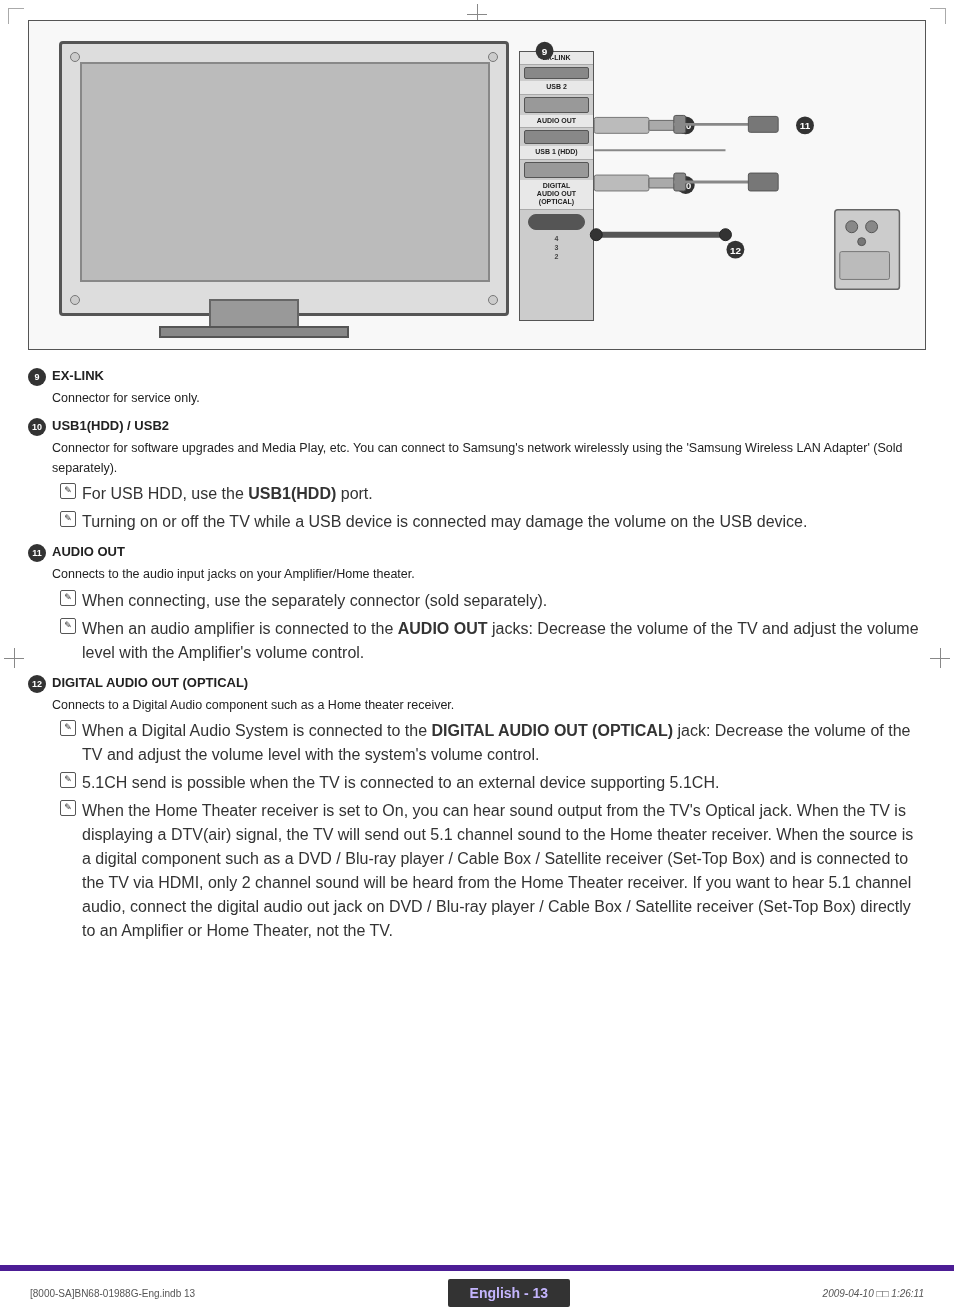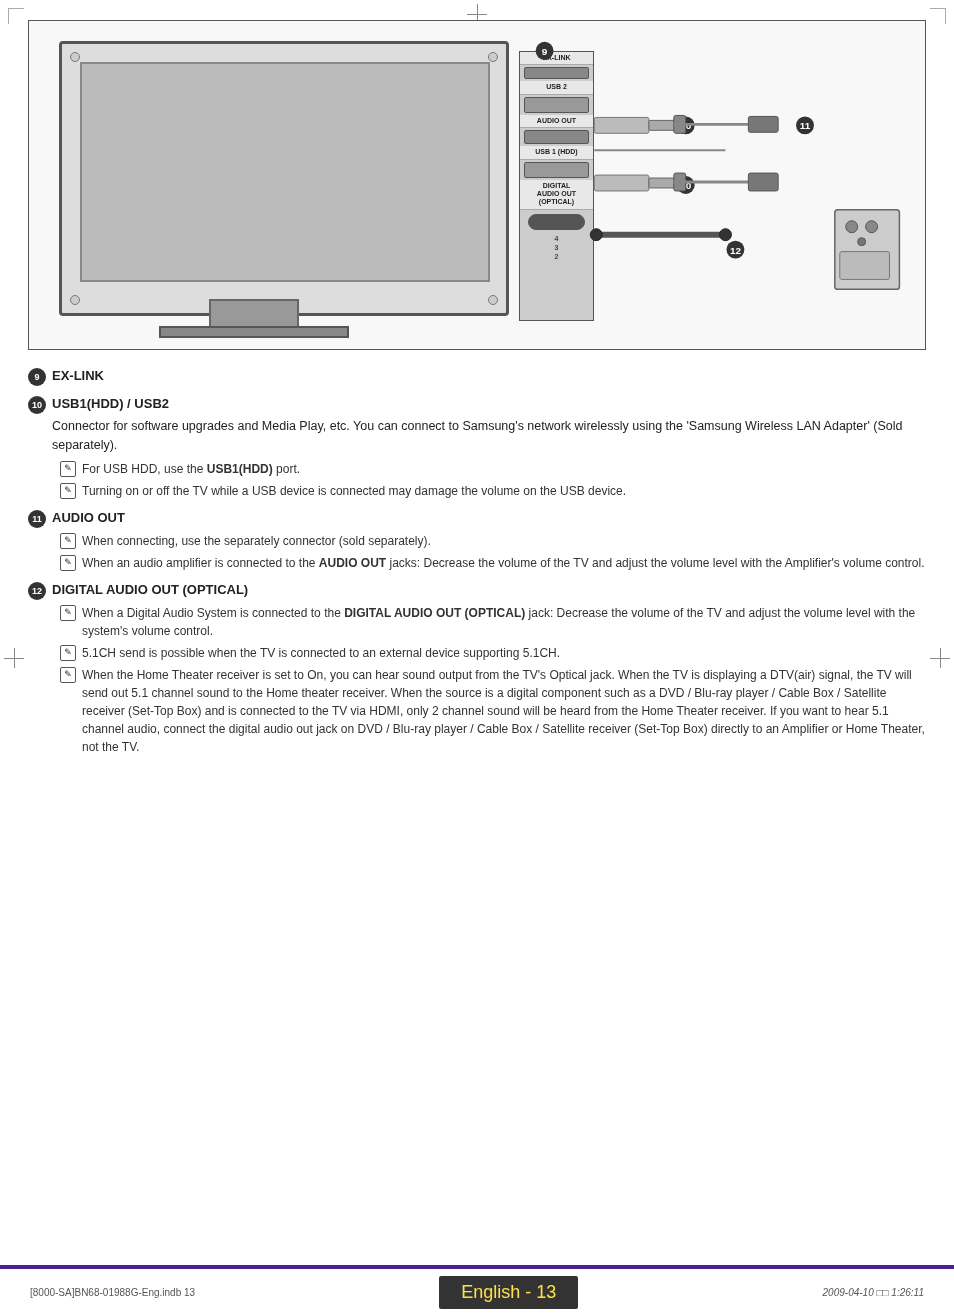--- a/index.html
+++ b/index.html
@@ -209,51 +209,51 @@
       border-radius: 2px;
       display: flex;
       align-items: center;
       justify-content: center;
       font-size: 9px;
       margin-top: 1px;
     }
 
     .note-text {
       flex: 1;
-      font-size: 12px;
+      font-size: 16px;
       line-height: 1.5;
       color: #333;
     }
 
     
     .footer {
       position: absolute;
       bottom: 0;
       left: 0;
       right: 0;
       height: 50px;
-      border-top: 4px solid #4c1d95;
+      border-top: 6px solid #4c1d95;
       display: flex;
       align-items: center;
       justify-content: space-between;
       padding: 0 30px;
       background: #fff;
     }
 
     .footer-left {
       font-size: 10px;
       color: #555;
     }
 
     .footer-center {
       background: #333;
-      color: #fde047;
+      color: #c4b5fd;
       padding: 6px 22px;
-      font-weight: normal;
-      font-size: 18px;
+      font-weight: bold;
+      font-size: 14px;
       border-radius: 2px;
     }
 
     .footer-right {
       font-size: 10px;
       color: #555;
       font-style: italic;
     }
   </style>
 </head>
@@ -345,20 +345,23 @@
     </svg>
   </div>
 
   <div class="content-area">
 
     <div class="section-item">
       <div class="section-header">
         <span class="num-circle">9</span>
         <span class="section-title">EX-LINK</span>
       </div>
+      <div class="section-body">
+        <span>Connector for service only.</span>
+      </div>
     </div>
 
     <div class="section-item">
       <div class="section-header">
         <span class="num-circle">10</span>
         <span class="section-title">USB1(HDD) / USB2</span>
       </div>
       <div class="section-body">
         <span>Connector for software upgrades and Media Play, etc. You can connect to Samsung's network wirelessly using the 'Samsung Wireless LAN Adapter' (Sold separately).</span>
         <div class="note-item">
@@ -371,37 +374,39 @@
         </div>
       </div>
     </div>
 
     <div class="section-item">
       <div class="section-header">
         <span class="num-circle">11</span>
         <span class="section-title">AUDIO OUT</span>
       </div>
       <div class="section-body">
+        <span>Connects to the audio input jacks on your Amplifier/Home theater.</span>
         <div class="note-item">
           <div class="note-icon">✎</div>
           <div class="note-text">When connecting, use the separately connector (sold separately).</div>
         </div>
         <div class="note-item">
           <div class="note-icon">✎</div>
           <div class="note-text">When an audio amplifier is connected to the <strong>AUDIO OUT</strong> jacks: Decrease the volume of the TV and adjust the volume level with the Amplifier's volume control.</div>
         </div>
       </div>
     </div>
 
     <div class="section-item">
       <div class="section-header">
         <span class="num-circle">12</span>
         <span class="section-title">DIGITAL AUDIO OUT (OPTICAL)</span>
       </div>
       <div class="section-body">
+        <span>Connects to a Digital Audio component such as a Home theater receiver.</span>
         <div class="note-item">
           <div class="note-icon">✎</div>
           <div class="note-text">When a Digital Audio System is connected to the <strong>DIGITAL AUDIO OUT (OPTICAL)</strong> jack: Decrease the volume of the TV and adjust the volume level with the system's volume control.</div>
         </div>
         <div class="note-item">
           <div class="note-icon">✎</div>
           <div class="note-text">5.1CH send is possible when the TV is connected to an external device supporting 5.1CH.</div>
         </div>
         <div class="note-item">
           <div class="note-icon">✎</div>

